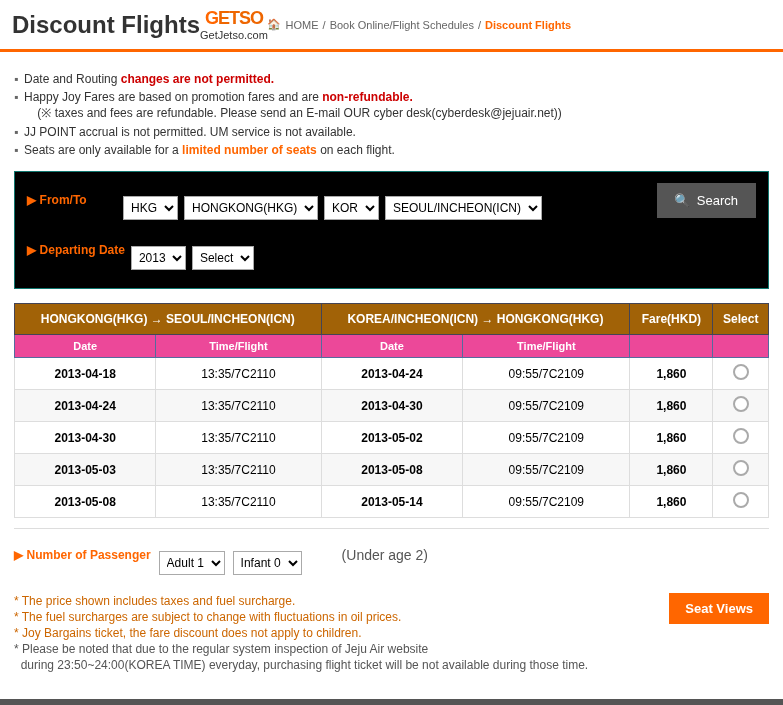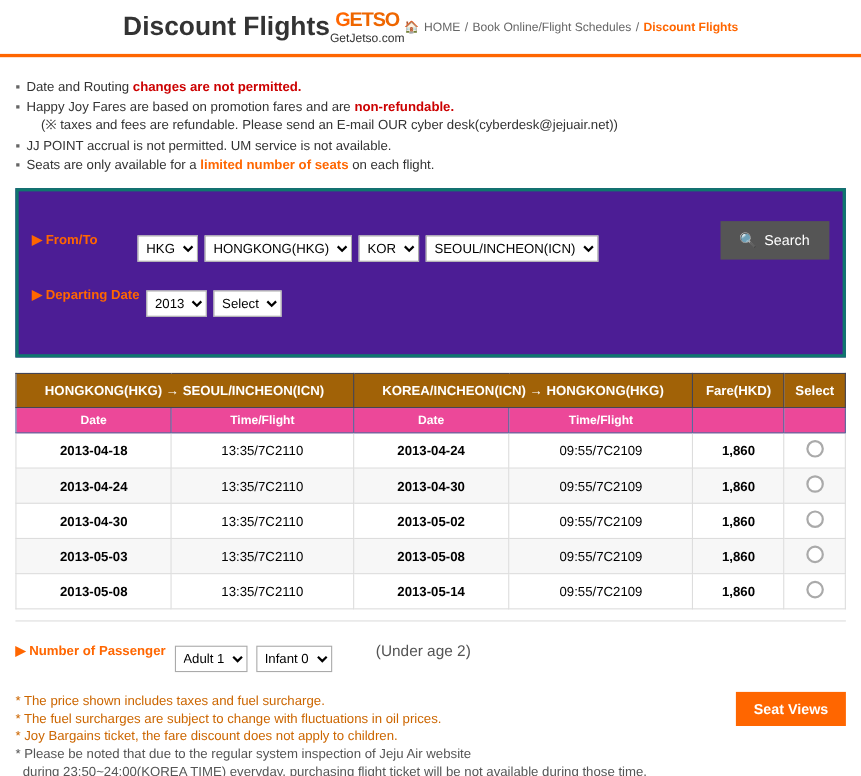--- a/index.html
+++ b/index.html
@@ -1,19 +1,19 @@
 <!DOCTYPE html>
 <html><head>
   <meta charset="utf-8">
   <style>
     * { box-sizing: border-box; margin: 0; padding: 0; }
     body { font-family: Arial, sans-serif; font-size: 12px; background: #fff; width: 783px; }
 
     
-    .header { display: flex; align-items: center; justify-content: center; padding: 8px 12px; border-bottom: 3px solid #f60; background: #fff; }
+    .header { display: flex; align-items: center; justify-content: flex-start; padding: 8px 12px; border-bottom: 3px solid #f60; background: #fff; }
     .header-title { font-size: 24px; font-weight: bold; color: #333; }
     .header-logo { text-align: center; }
     .header-logo .logo-text { font-size: 18px; font-weight: bold; color: #e60; letter-spacing: -1px; }
     .header-logo .logo-sub { font-size: 11px; color: #333; }
     .breadcrumb { font-size: 11px; color: #666; display: flex; align-items: center; gap: 4px; }
     .breadcrumb a { color: #666; text-decoration: none; }
     .breadcrumb .current { color: #f60; font-weight: bold; }
     .home-icon { color: #f60; }
 
     
@@ -21,21 +21,21 @@
 
     
     .info-section { padding: 8px 0 12px 0; }
     .info-section ul { list-style: none; padding: 0; }
     .info-section li { padding: 2px 0 2px 10px; font-size: 12px; color: #333; position: relative; }
     .info-section li::before { content: "▪"; position: absolute; left: 0; color: #666; }
     .highlight-red { color: #cc0000; font-weight: bold; }
     .highlight-orange { color: #f60; font-weight: bold; }
 
     
-    .search-box { border: 3px solid #0f766e; padding: 24px 12px; margin-bottom: 14px; background: #4c1d95; }
+    .search-box { border: 1px solid #0f766e; padding: 8px 12px; margin-bottom: 14px; background: #000000; }
     .search-row { display: flex; align-items: center; margin-bottom: 10px; gap: 6px; }
     .search-label { color: #f60; font-weight: bold; min-width: 90px; font-size: 12px; }
     .search-label::before { content: "▶ "; color: #f60; }
     select { font-size: 12px; padding: 3px; border: 1px solid #aaa; background: #fff; margin-top: 16px; }
     .search-btn { background: #555; color: #fff; border: none; padding: 10px 18px; font-size: 13px; cursor: pointer; display: flex; align-items: center; gap: 6px; margin-left: auto; }
 
     
     .results-table { width: 100%; border-collapse: collapse; margin-bottom: 10px; }
     .results-table .header-row-top th { background: #a16207; color: #fff; font-size: 12px; font-weight: bold; padding: 8px 6px; text-align: center; border: 1px solid #445; }
     .results-table .header-row-sub th { background: #ec4899; color: #fff; font-size: 11px; padding: 5px 4px; text-align: center; border: 1px solid #556b9e; }

